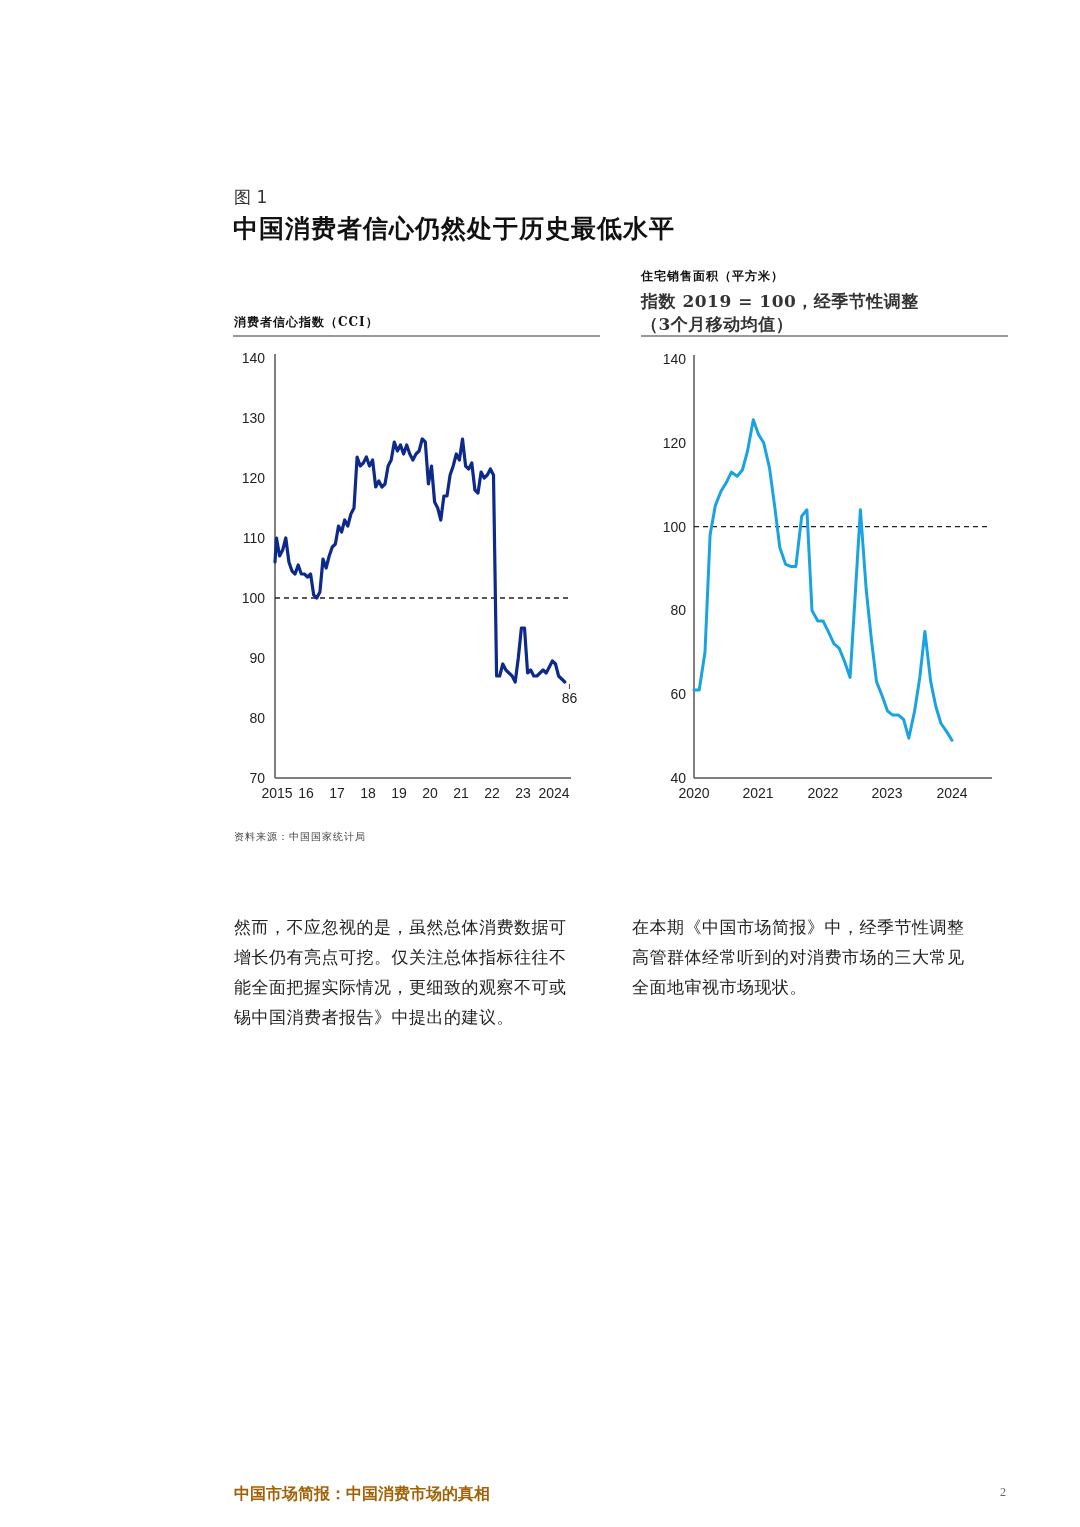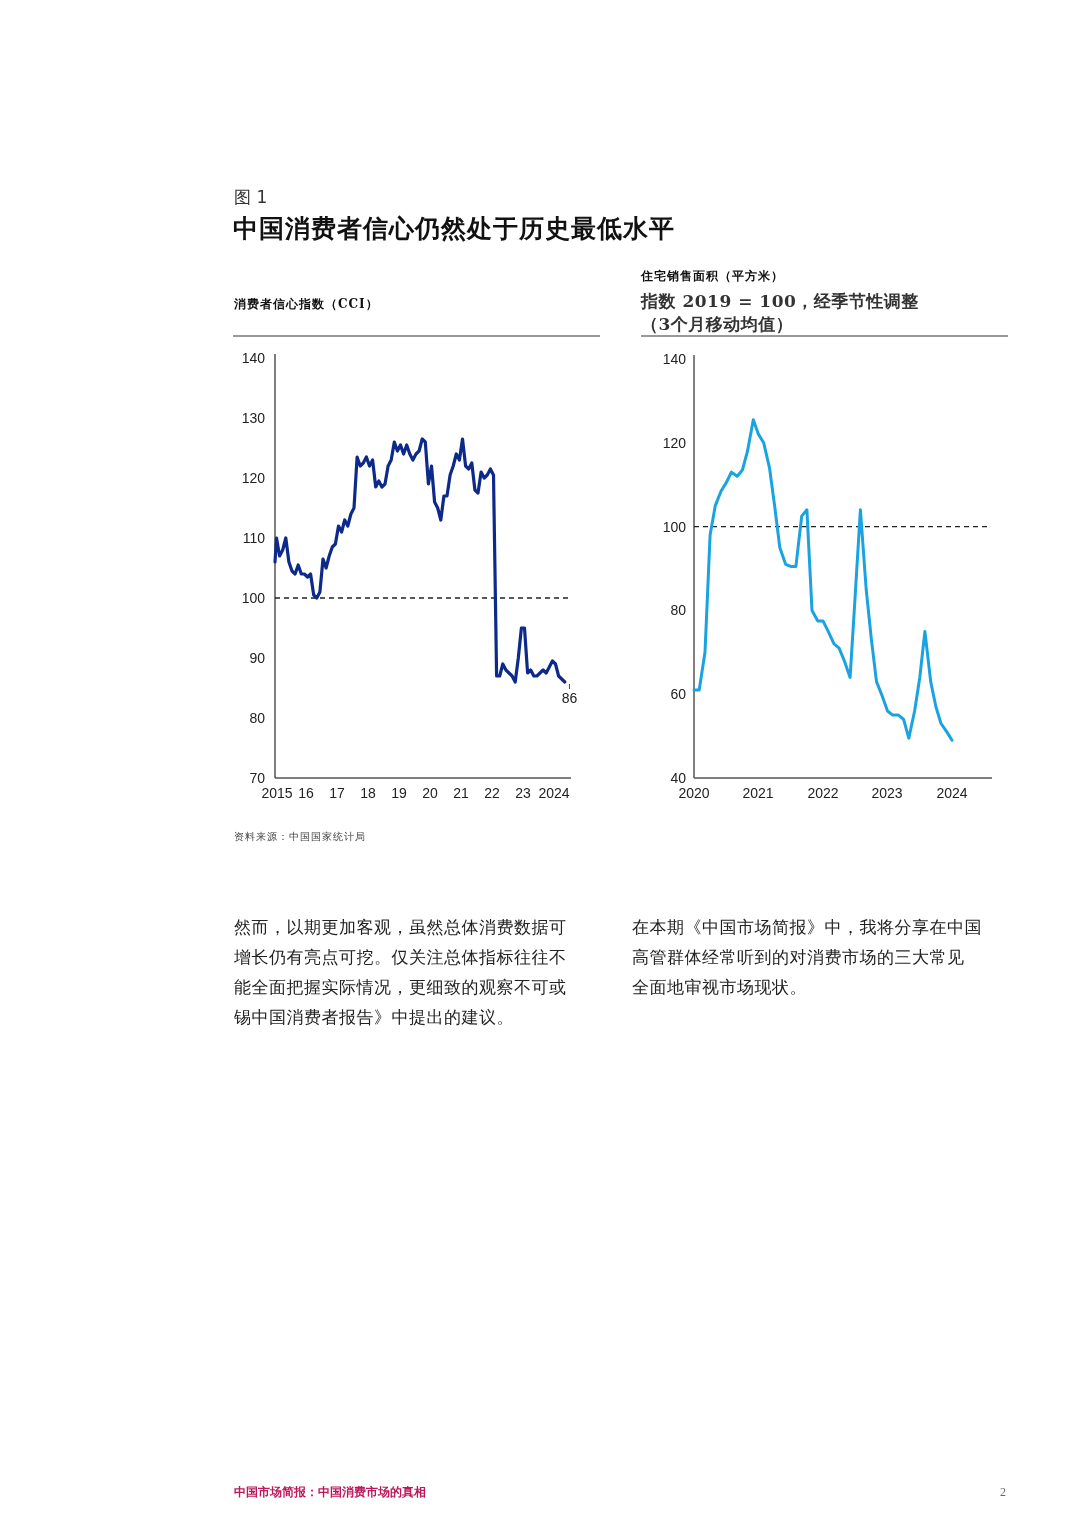--- a/index.html
+++ b/index.html
@@ -8,31 +8,31 @@
   .abs { position: absolute; }
   .fig-label { left: 234px; top: 186px; font-size: 17px; color: #333;
                font-family: "DejaVu Sans", "Liberation Sans", sans-serif; }
   .fig-title { left: 233px; top: 212px; font-size: 25px; font-weight: bold; color: #111; letter-spacing: 1px; }
   .panel-title { font-size: 12px; font-weight: bold; color: #111; letter-spacing: 1px; }
   .panel-sub { font-size: 17px; color: #333; letter-spacing: 0.5px; font-weight: bold; }
   .rule { height: 2px; background: #999; }
   svg { position: absolute; left: 0; top: 0; }
   .source { left: 234px; top: 830px; font-size: 10px; color: #444; letter-spacing: 1px; }
   .para { font-size: 17px; line-height: 30px; color: #222; width: 380px; letter-spacing: 0.5px; }
-  .footer-title { left: 234px; top: 1484px; font-size: 12px; font-weight: bold; color: #be185d; }
+  .footer-title { left: 234px; top: 1484px; font-size: 16px; font-weight: bold; color: #a16207; }
   .page-num { left: 1000px; top: 1485px; font-size: 12px; color: #666;
               font-family: "Liberation Serif", serif; }
 </style>
 </head>
 <body>
 
 <div class="abs fig-label">图 1</div>
 <div class="abs fig-title">中国消费者信心仍然处于历史最低水平</div>
 
-<div class="abs panel-title" style="left:234px; top:296px;">消费者信心指数（CCI）</div>
+<div class="abs panel-title" style="left:234px; top:314px;">消费者信心指数（CCI）</div>
 <div class="abs rule" style="left:233px; top:335px; width:367px;"></div>
 
 <div class="abs panel-title" style="left:641px; top:268px;">住宅销售面积（平方米）</div>
 <div class="abs panel-sub" style="left:641px; top:290px;">指数 2019 = 100，经季节性调整</div>
 <div class="abs panel-sub" style="left:641px; top:313px;">（3个月移动均值）</div>
 <div class="abs rule" style="left:641px; top:335px; width:367px;"></div>
 
 <svg id="charts" width="1080" height="1527">
     <line x1="275" y1="354" x2="275" y2="778" stroke="#555555" stroke-width="1.5"></line>
     <line x1="275" y1="778" x2="571" y2="778" stroke="#555555" stroke-width="1.5"></line>
@@ -71,25 +71,25 @@
     <text x="823" y="798" text-anchor="middle" font-size="14" font-family="Liberation Sans, DejaVu Sans, sans-serif" fill="#222">2022</text>
     <text x="887" y="798" text-anchor="middle" font-size="14" font-family="Liberation Sans, DejaVu Sans, sans-serif" fill="#222">2023</text>
     <text x="952" y="798" text-anchor="middle" font-size="14" font-family="Liberation Sans, DejaVu Sans, sans-serif" fill="#222">2024</text>
     <line x1="694" y1="526.6" x2="990" y2="526.6" stroke="#222222" stroke-width="1.3" stroke-dasharray="5,4"></line>
     <polyline points="694.0,690.0 699.2,690.0 705.0,652.3 710.1,535.0 715.3,505.6 721.1,491.0 726.3,482.6 731.4,472.1 737.2,476.3 742.4,470.0 747.5,451.2 753.3,419.8 758.5,434.4 763.7,442.8 769.5,467.9 774.6,505.6 779.8,547.5 785.6,564.3 790.8,566.4 795.9,566.4 801.7,516.1 806.9,509.8 812.0,610.4 817.8,620.9 823.0,620.9 828.2,631.4 834.0,643.9 839.1,648.1 844.3,660.7 850.1,677.4 855.3,593.6 860.4,509.8 866.2,589.5 871.4,639.7 876.5,681.6 882.3,696.3 887.5,711.0 892.7,715.1 898.5,715.1 903.6,719.3 908.8,738.2 914.6,711.0 919.8,677.4 924.9,631.4 930.7,681.6 935.9,706.8 941.0,723.5 946.8,731.9 952.0,740.3 957.2,NaN 963.0,NaN 968.1,NaN 973.3,NaN 979.1,NaN 989.4,NaN" fill="none" stroke="#1aa3e0" stroke-width="3" stroke-linejoin="round" stroke-linecap="round"></polyline>
   </svg>
 
 <div class="abs source">资料来源：中国国家统计局</div>
 
 <div class="abs para" style="left:234px; top:912px;">
-  <div>然而，以期更加客观，虽然总体消费数据可</div>
+  <div>然而，不应忽视的是，虽然总体消费数据可</div>
   <div>增长仍有亮点可挖。仅关注总体指标往往不</div>
   <div>能全面把握实际情况，更细致的观察不可或</div>
   <div>锡中国消费者报告》中提出的建议。</div>
 </div>
 <div class="abs para" style="left:632px; top:912px;">
-  <div>在本期《中国市场简报》中，我将分享在中国</div>
+  <div>在本期《中国市场简报》中，经季节性调整</div>
   <div>高管群体经常听到的对消费市场的三大常见</div>
   <div>全面地审视市场现状。</div>
 </div>
 
 <div class="abs footer-title">中国市场简报：中国消费市场的真相</div>
 <div class="abs page-num">2</div>
 
 </body></html>

